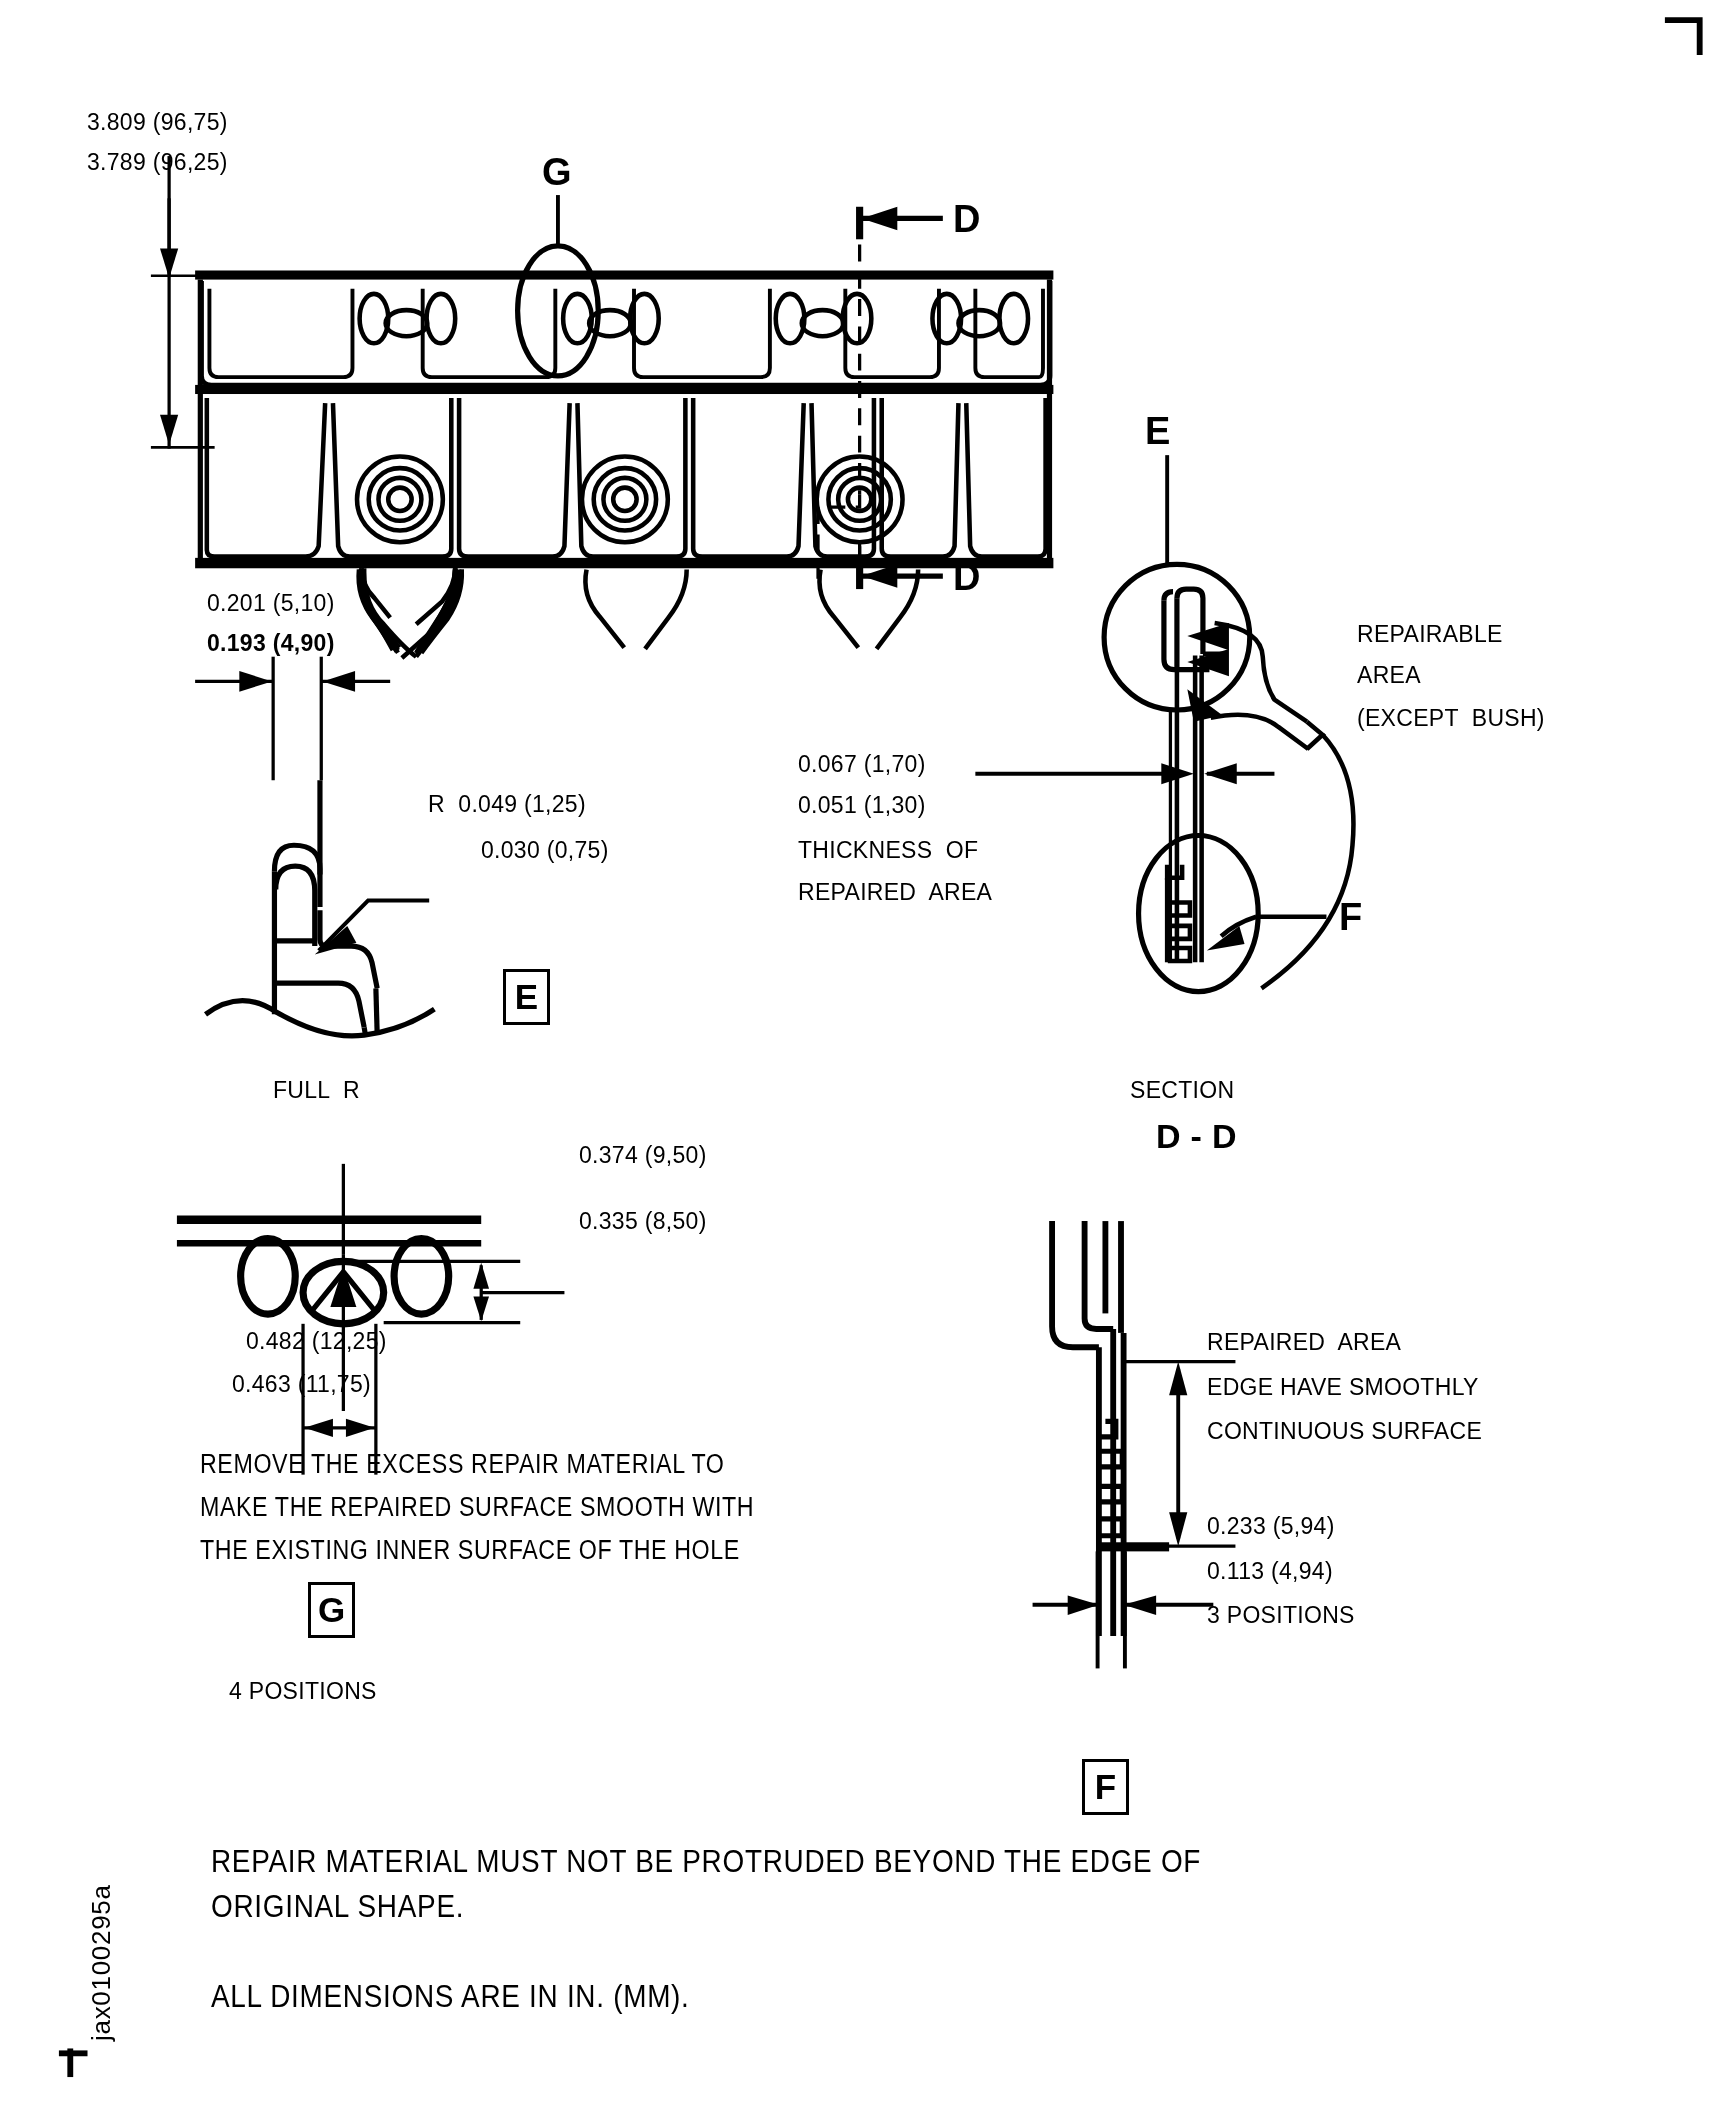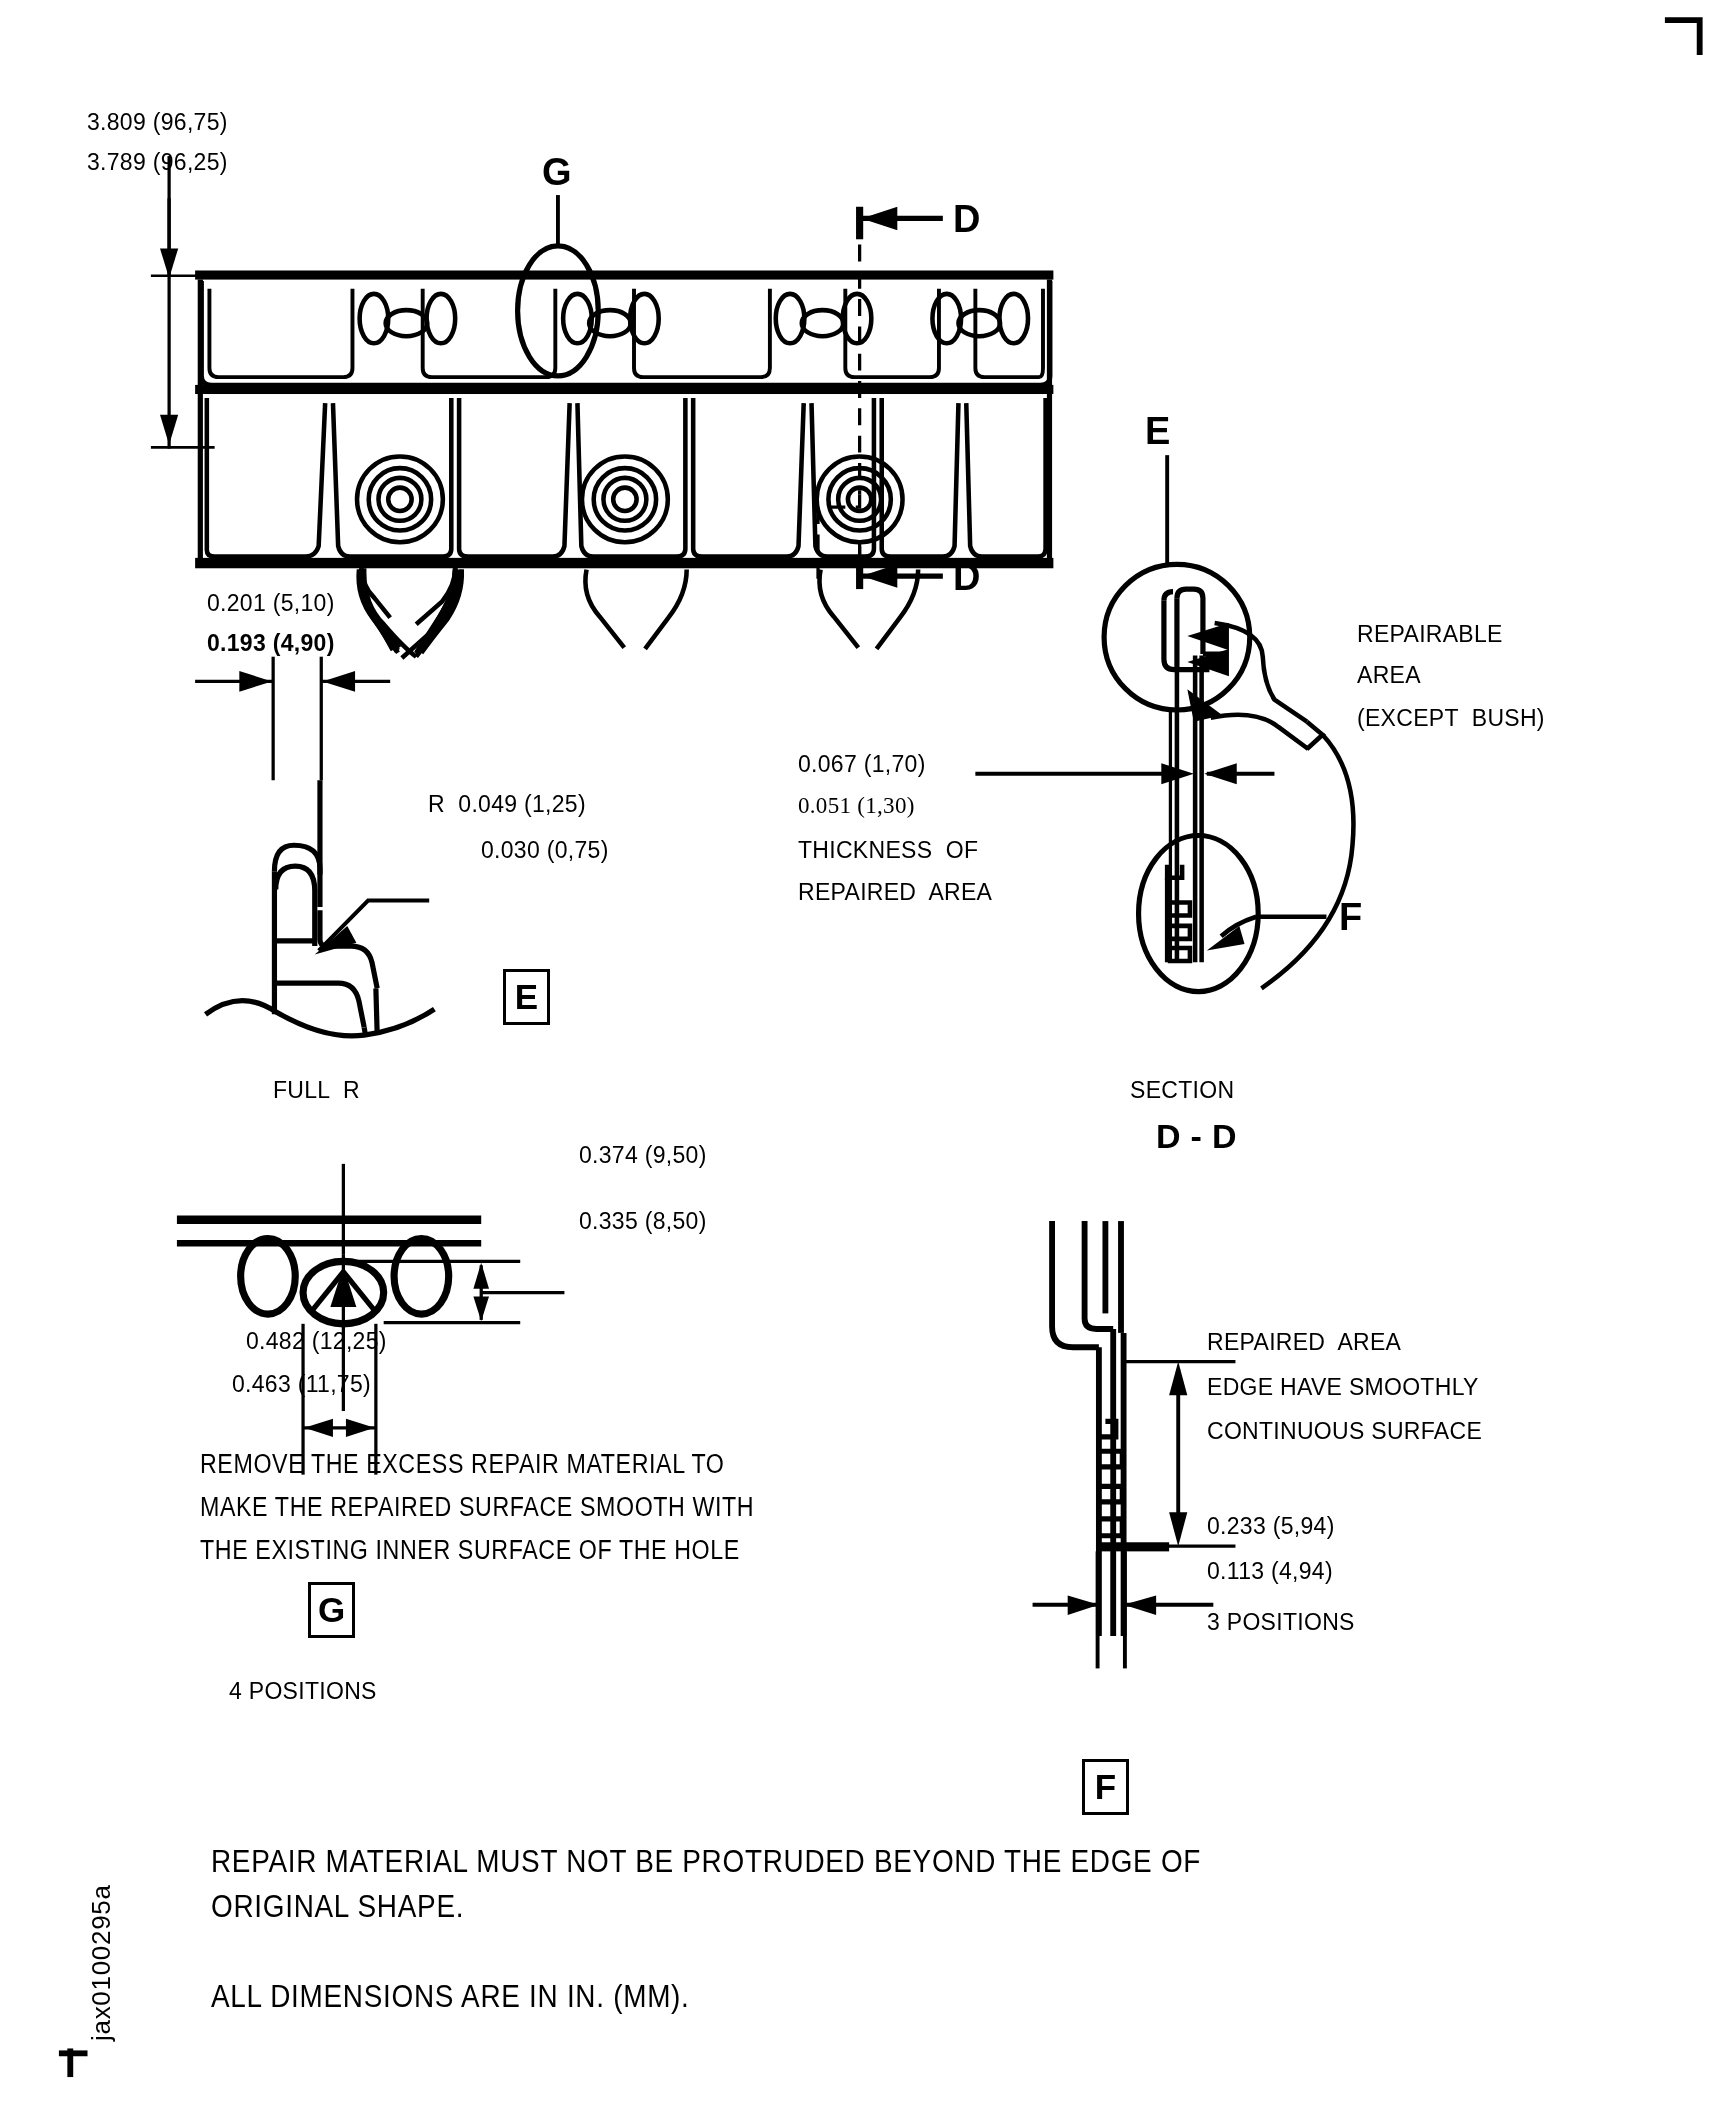--- a/index.html
+++ b/index.html
@@ -444,21 +444,21 @@
 <div class="abs txt" style="left:428px;top:793px;">R  0.049 (1,25)</div>
 <div class="abs txt" style="left:481px;top:839px;">0.030 (0,75)</div>
 <div class="abs flagbox" style="left:503px;top:969px;width:47px;height:56px;">E</div>
 
 <div class="abs letter" style="left:1145px;top:410px;">E</div>
 <div class="abs txt" style="left:1357px;top:623px;">REPAIRABLE</div>
 <div class="abs txt" style="left:1357px;top:664px;">AREA</div>
 <div class="abs txt" style="left:1357px;top:707px;">(EXCEPT  BUSH)</div>
 
 <div class="abs txt" style="left:798px;top:753px;">0.067 (1,70)</div>
-<div class="abs txt" style="left:798px;top:794px;font-family:Liberation Serif, serif;">0.051 (1,30)</div>
+<div class="abs txt" style="left:798px;top:794px;">0.051 (1,30)</div>
 <div class="abs txt" style="left:798px;top:839px;">THICKNESS  OF</div>
 <div class="abs txt" style="left:798px;top:881px;">REPAIRED  AREA</div>
 
 <div class="abs letter" style="left:1339px;top:896px;">F</div>
 
 <div class="abs txt" style="left:1130px;top:1079px;">SECTION</div>
 <div class="abs txt bold" style="left:1156px;top:1119px;font-size:34px;">D - D</div>
 
 <div class="abs txt" style="left:273px;top:1079px;">FULL  R</div>
 <div class="abs txt" style="left:579px;top:1144px;">0.374 (9,50)</div>
@@ -471,21 +471,21 @@
 <div class="abs cond" style="left:200px;top:1530px;">THE EXISTING INNER SURFACE OF THE HOLE</div>
 
 <div class="abs flagbox" style="left:308px;top:1582px;width:47px;height:56px;">G</div>
 <div class="abs txt" style="left:229px;top:1680px;">4 POSITIONS</div>
 
 <div class="abs txt" style="left:1207px;top:1331px;">REPAIRED  AREA</div>
 <div class="abs txt" style="left:1207px;top:1376px;">EDGE HAVE SMOOTHLY</div>
 <div class="abs txt" style="left:1207px;top:1420px;">CONTINUOUS SURFACE</div>
 <div class="abs txt" style="left:1207px;top:1515px;">0.233 (5,94)</div>
 <div class="abs txt" style="left:1207px;top:1560px;">0.113 (4,94)</div>
-<div class="abs txt" style="left:1207px;top:1604px;margin-top:7px;">3 POSITIONS</div>
+<div class="abs txt" style="left:1207px;top:1604px;">3 POSITIONS</div>
 <div class="abs flagbox" style="left:1082px;top:1759px;width:47px;height:56px;">F</div>
 
 <div class="note-big abs" style="left:211px;top:1840px;">REPAIR MATERIAL MUST NOT BE PROTRUDED BEYOND THE EDGE OF</div>
 <div class="note-big abs" style="left:211px;top:1885px;">ORIGINAL SHAPE.</div>
 <div class="note-big abs" style="left:211px;top:1975px;">ALL DIMENSIONS ARE IN IN. (MM).</div>
 
 <div class="vcode" style="left:86px;top:2041px;">jax0100295a</div>
 
 
 </body></html>

